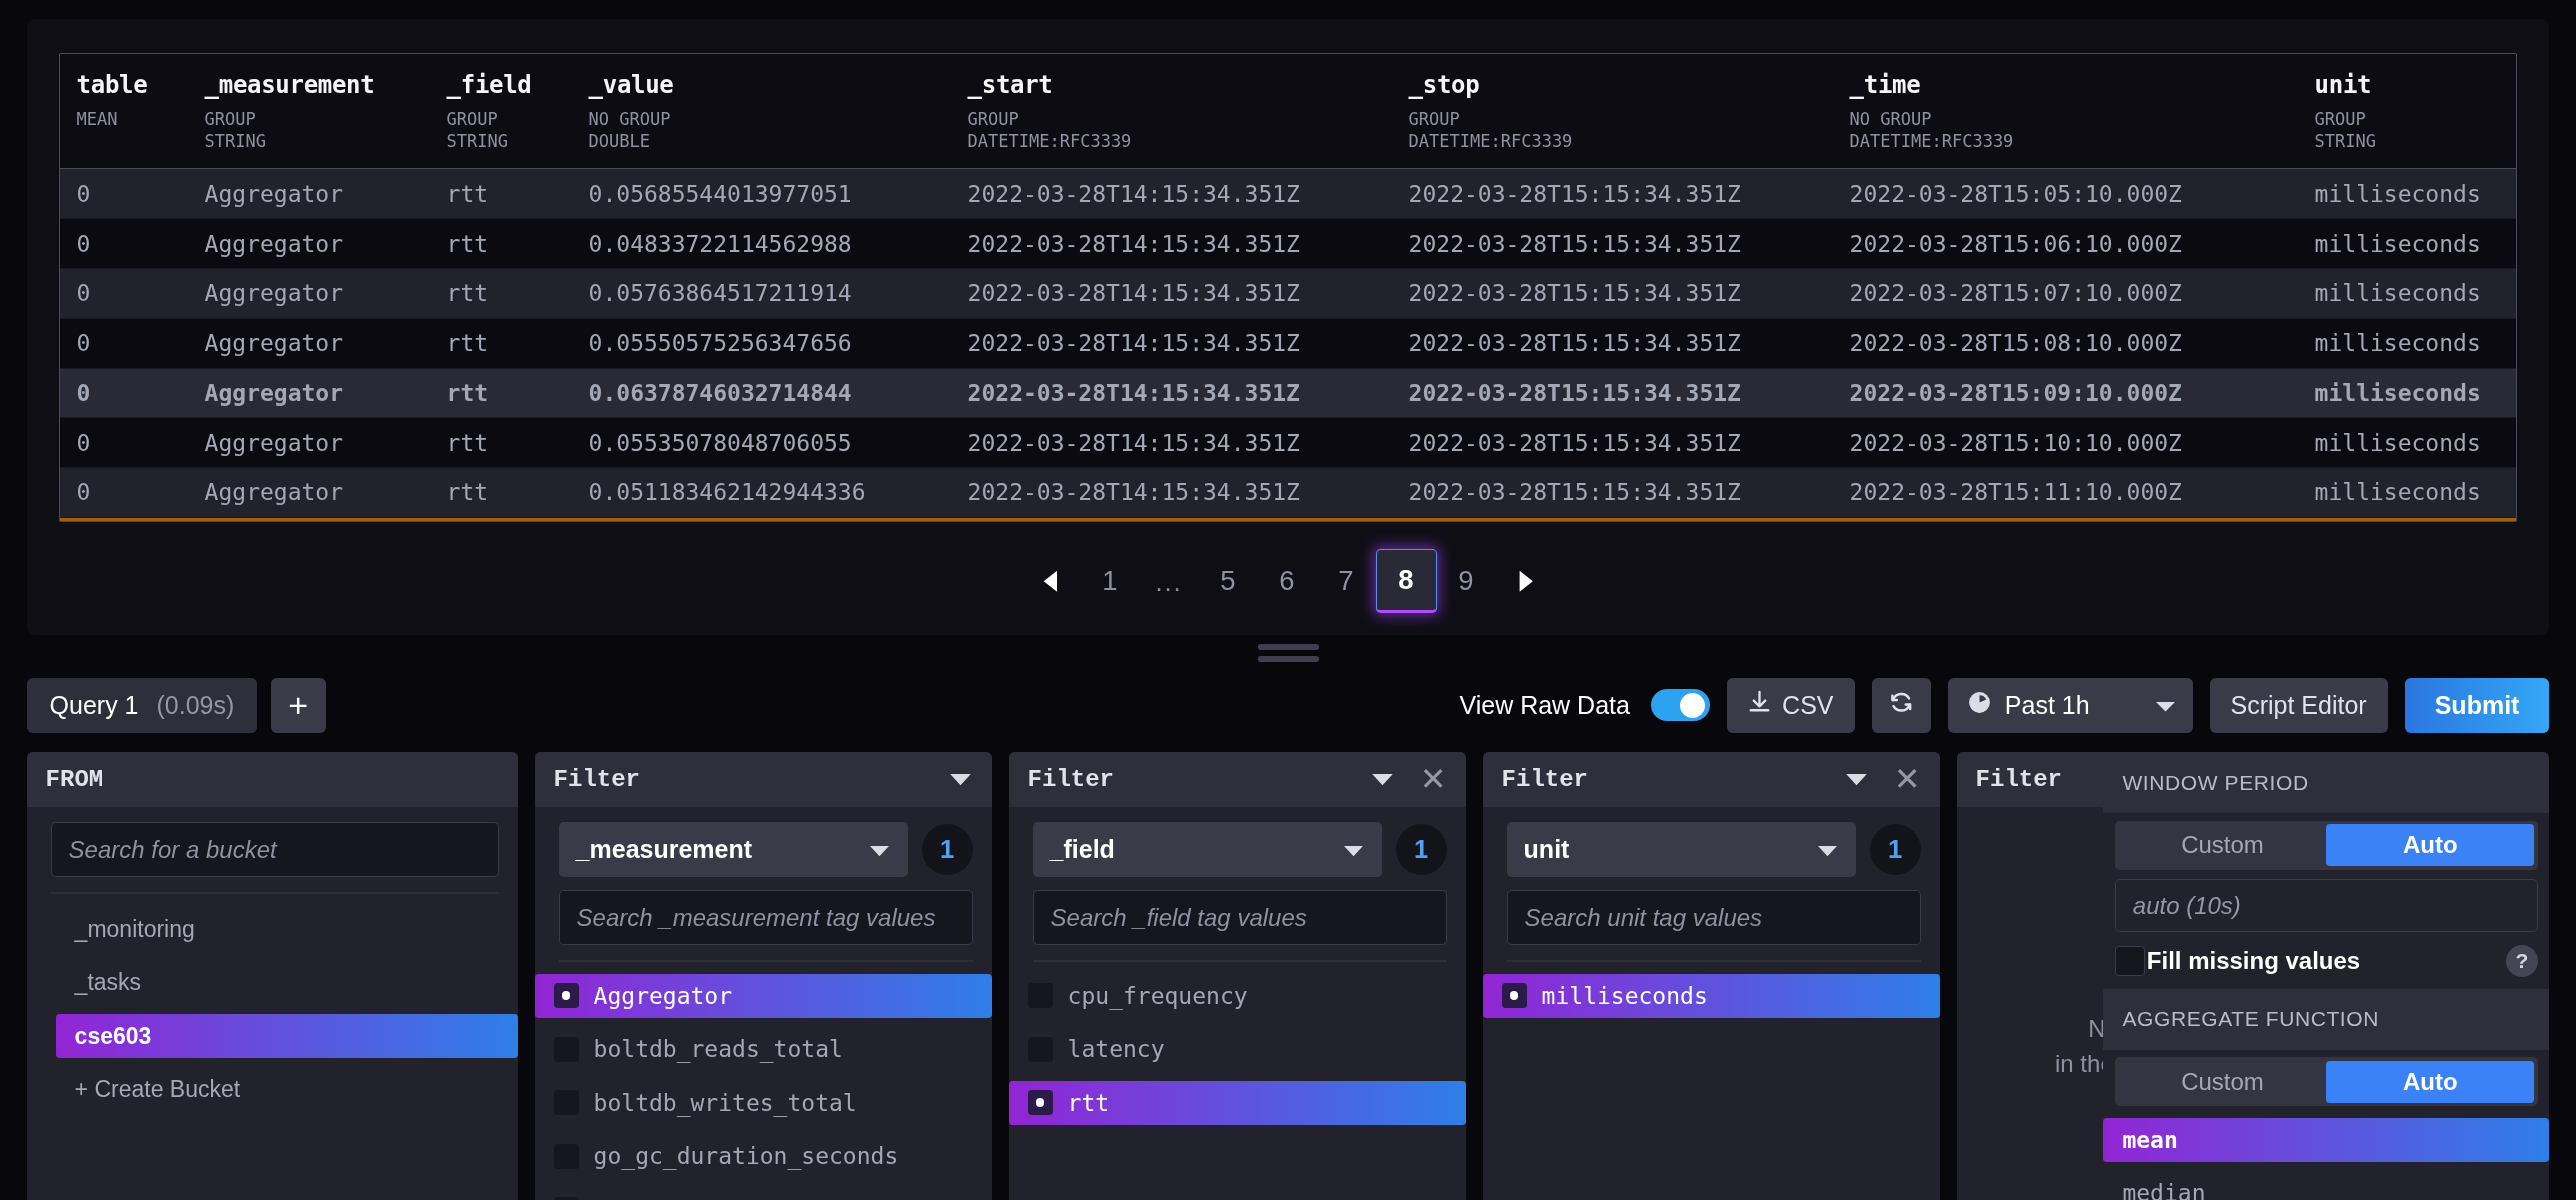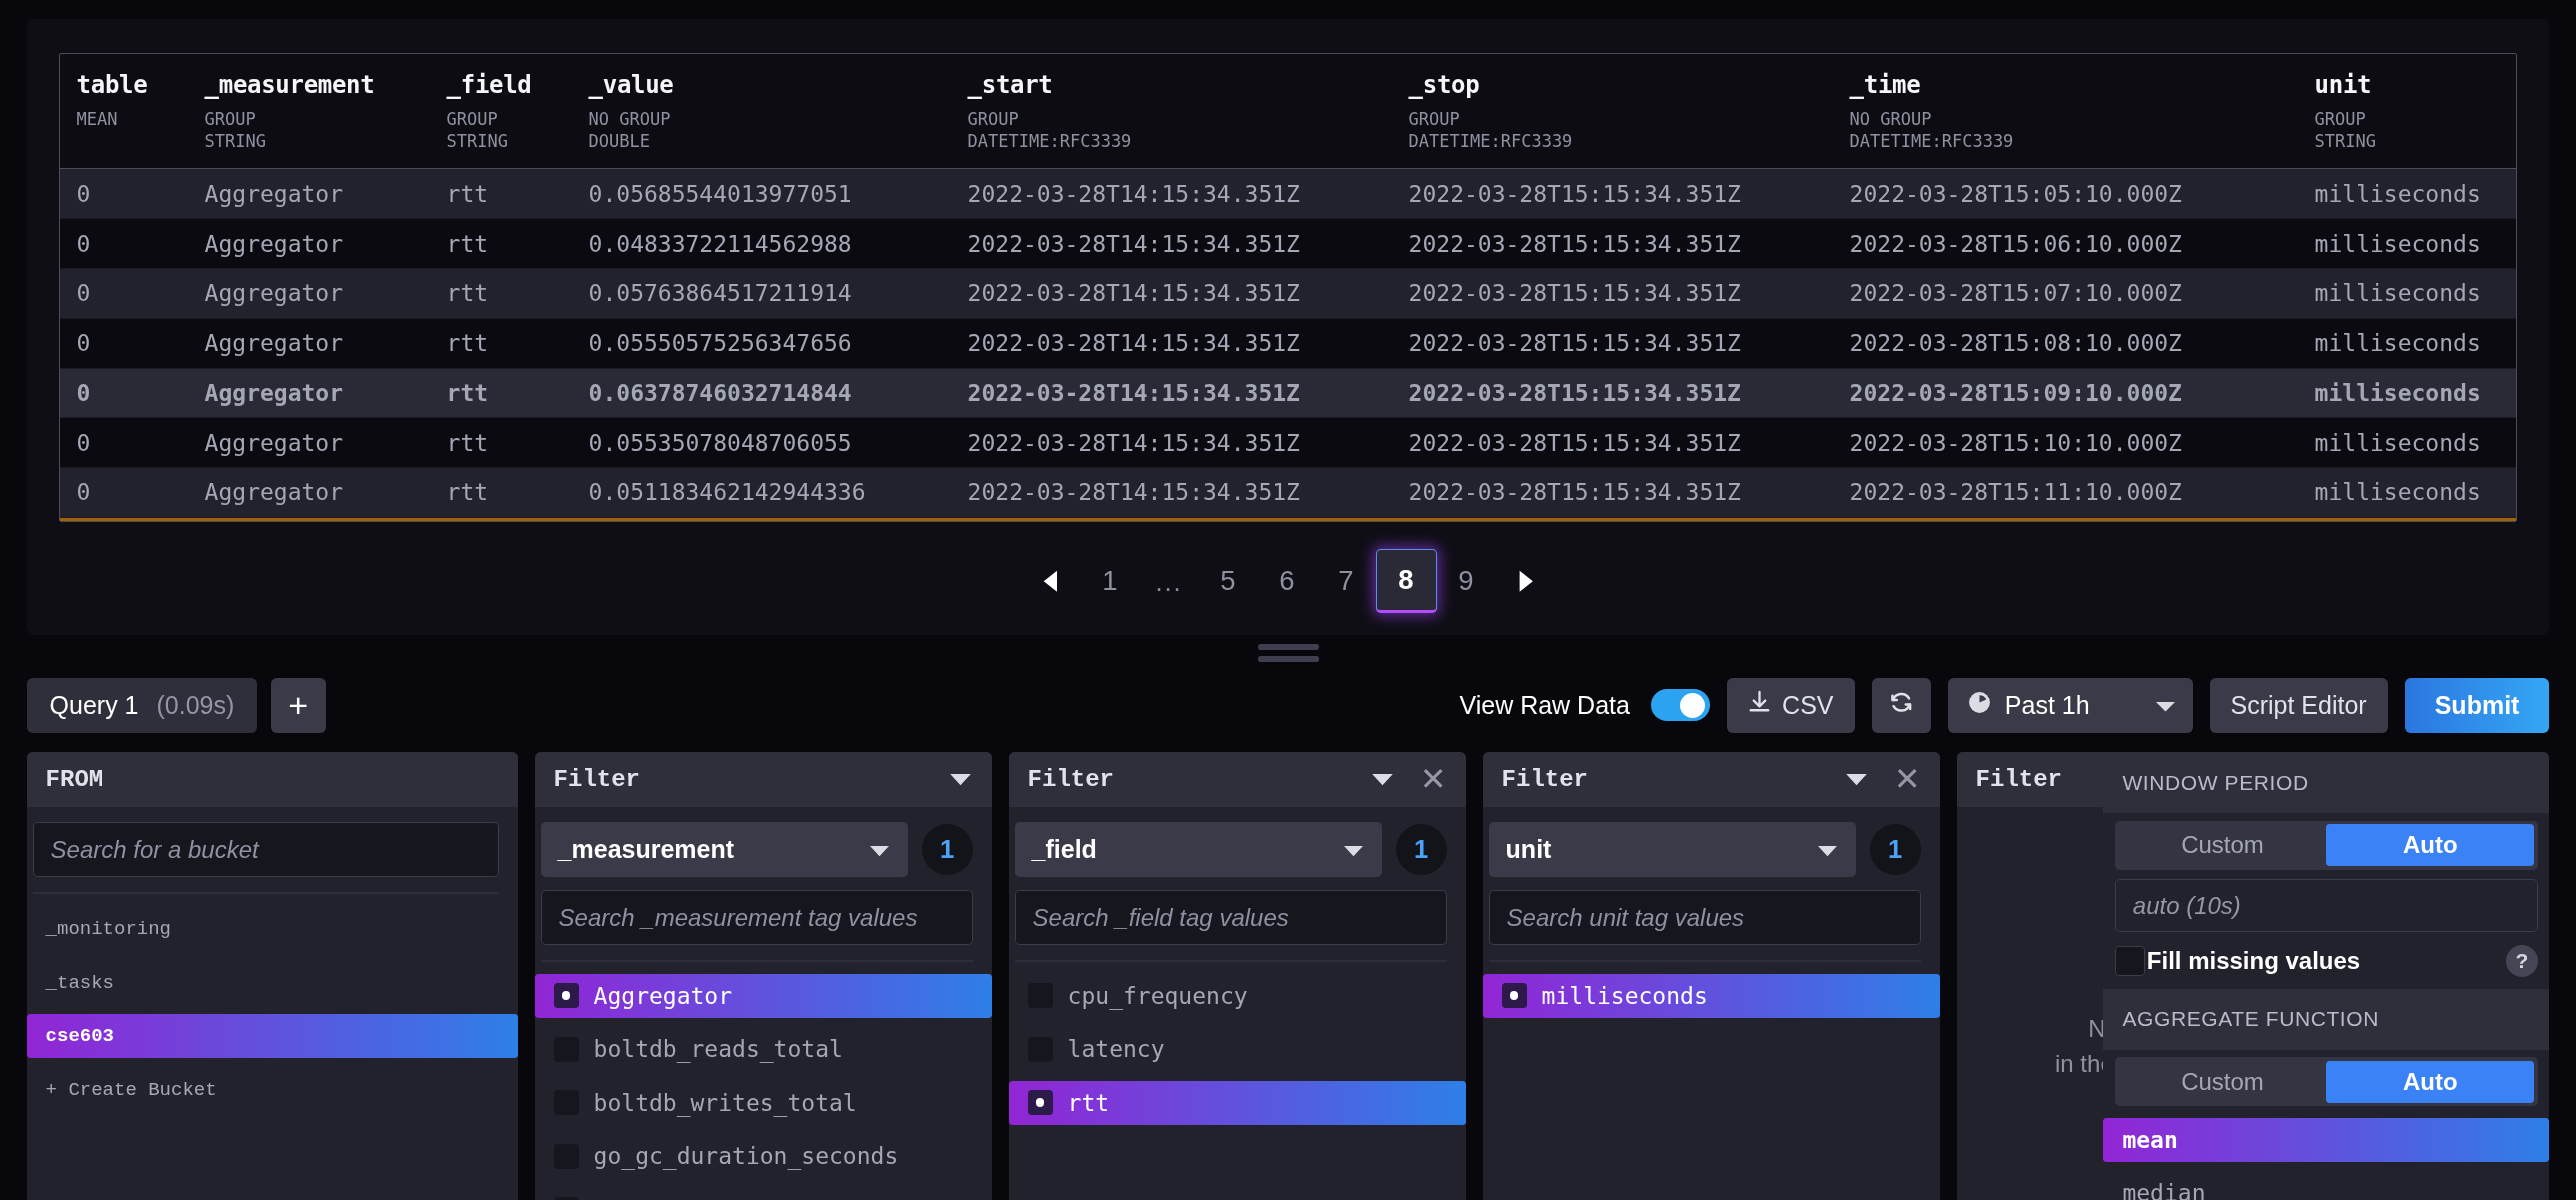--- a/index.html
+++ b/index.html
@@ -140,21 +140,21 @@
     display: flex; flex-direction: column; position: relative;
   }
   .card-head {
     height: 55px; background: #2f2f3b; display:flex; align-items:center;
     padding: 0 19px; gap: 9.5px; flex: none;
   }
   .card-head .ttl { font-size: 24px; color: #e2e3ea; font-weight: bold; font-family: Liberation Mono, monospace; }
   .card-head .caret-btn { margin-left: auto; cursor:pointer; display:flex; }
   .card-head .close-btn { margin-left: 15px; cursor:pointer; display:flex;
     color: #9497a6; font-size: 32px; line-height: 0.7; font-weight: 300; }
-  .card-body { padding: 15px 19px 0 6px; flex: none; }
+  .card-body { padding: 15px 19px 0 14px; flex: none; margin-left: 10px; }
   .srch {
     width: 100%; height: 55px; background: #16161e; border: 1.9px solid #3c3c4a;
     border-radius: 4.7px; padding: 0 17px; color: #bfc2cf; font-size: 24px;
     font-style: italic; font-family: "Liberation Sans", sans-serif;
     outline: none;
   }
   .srch::placeholder { color: #8e91a0; font-style: italic; }
   .tag-row { display: flex; align-items: center; gap: 13.3px; margin-bottom: 13.3px; }
   .tag-select {
     flex: 1; height: 55px; background: #3a3a48; border-radius: 4.7px;
@@ -181,23 +181,23 @@
     color: #ffffff;
   }
   .cbx { width: 25px; height: 25px; border-radius: 3.8px; background: #16161e;
     flex: none; display:flex; align-items:center; justify-content:center; }
   .opt.selected .cbx { background: #2c1a4a; }
   .cbx .dot { width: 8.5px; height: 8.5px; border-radius: 50%; background: #ffffff; }
 
   
   .bucket-list { padding: 13.3px 0 0 0; }
   .bucket-item {
-    font-family: Liberation Mono, monospace; font-size: 19px;
+    font-family: Liberation Sans, sans-serif; font-size: 23px;
     color: #a4a8b6; padding: 0 19px; height: 44px; display:flex;
-    align-items:center; margin-bottom: 9.5px; cursor:pointer; border-radius:3.8px;
+    align-items:center; margin-bottom: 9.5px; cursor:pointer; border-radius:3.8px;margin-left:29px;
   }
   .bucket-item.selected {
     background: linear-gradient(90deg, #9225d4 0%, #2e7fe8 100%);
     color: #ffffff; font-weight: bold;
   }
 
   
   .empty-msg {
     position: absolute; left: 0; right: 0; top: 58%;
     text-align: center; font-size: 24px; color: #8e91a0;

